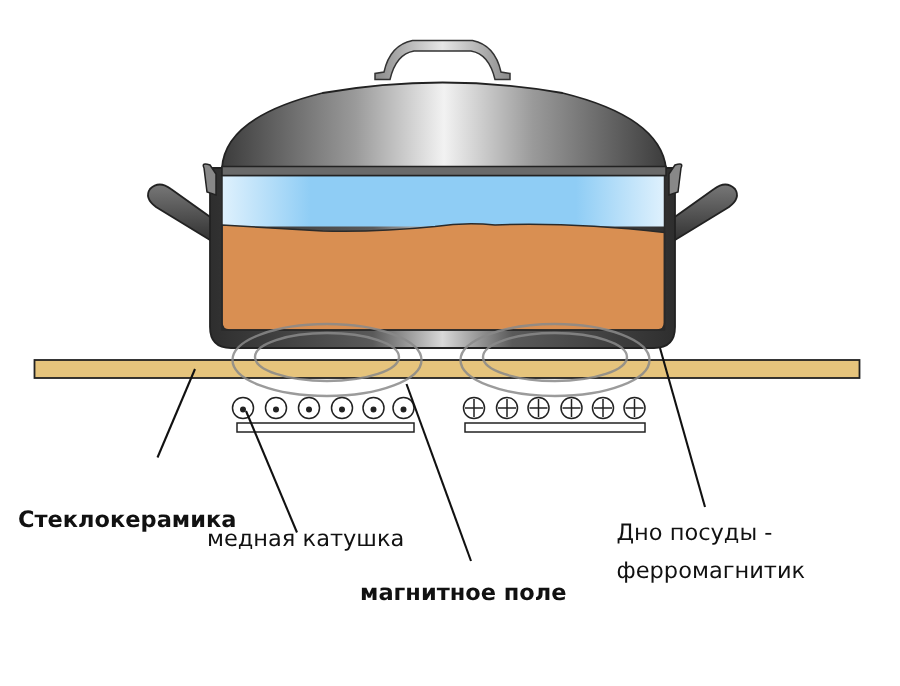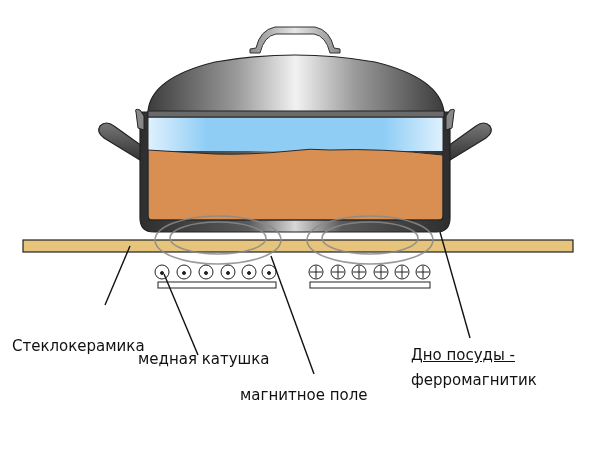--- a/index.html
+++ b/index.html
@@ -114,17 +114,17 @@
   </g>
 
   <g stroke="#111" stroke-width="1.4" fill="none">
     <line x1="130" y1="246" x2="105" y2="305"></line>
     <line x1="164" y1="274" x2="198" y2="355"></line>
     <line x1="271" y1="256" x2="314" y2="374"></line>
     <line x1="440" y1="232" x2="470" y2="338"></line>
   </g>
 </svg>
 
-<div class="label" style="left:12px; top:337px;">Стеклокерамика</div>
+<div class="label" style="left:12px; top:337px;font-weight:bold;">Стеклокерамика</div>
 <div class="label" style="left:138px; top:350px;">медная катушка</div>
-<div class="label" style="left:240px; top:386px;">магнитное поле</div>
-<div class="label" style="left:411px; top:346px;text-decoration:underline;">Дно посуды -</div>
+<div class="label" style="left:240px; top:386px;font-weight:bold;">магнитное поле</div>
+<div class="label" style="left:411px; top:346px;">Дно посуды -</div>
 <div class="label" style="left:411px; top:371px;">ферромагнитик</div>
 
 </body></html>

